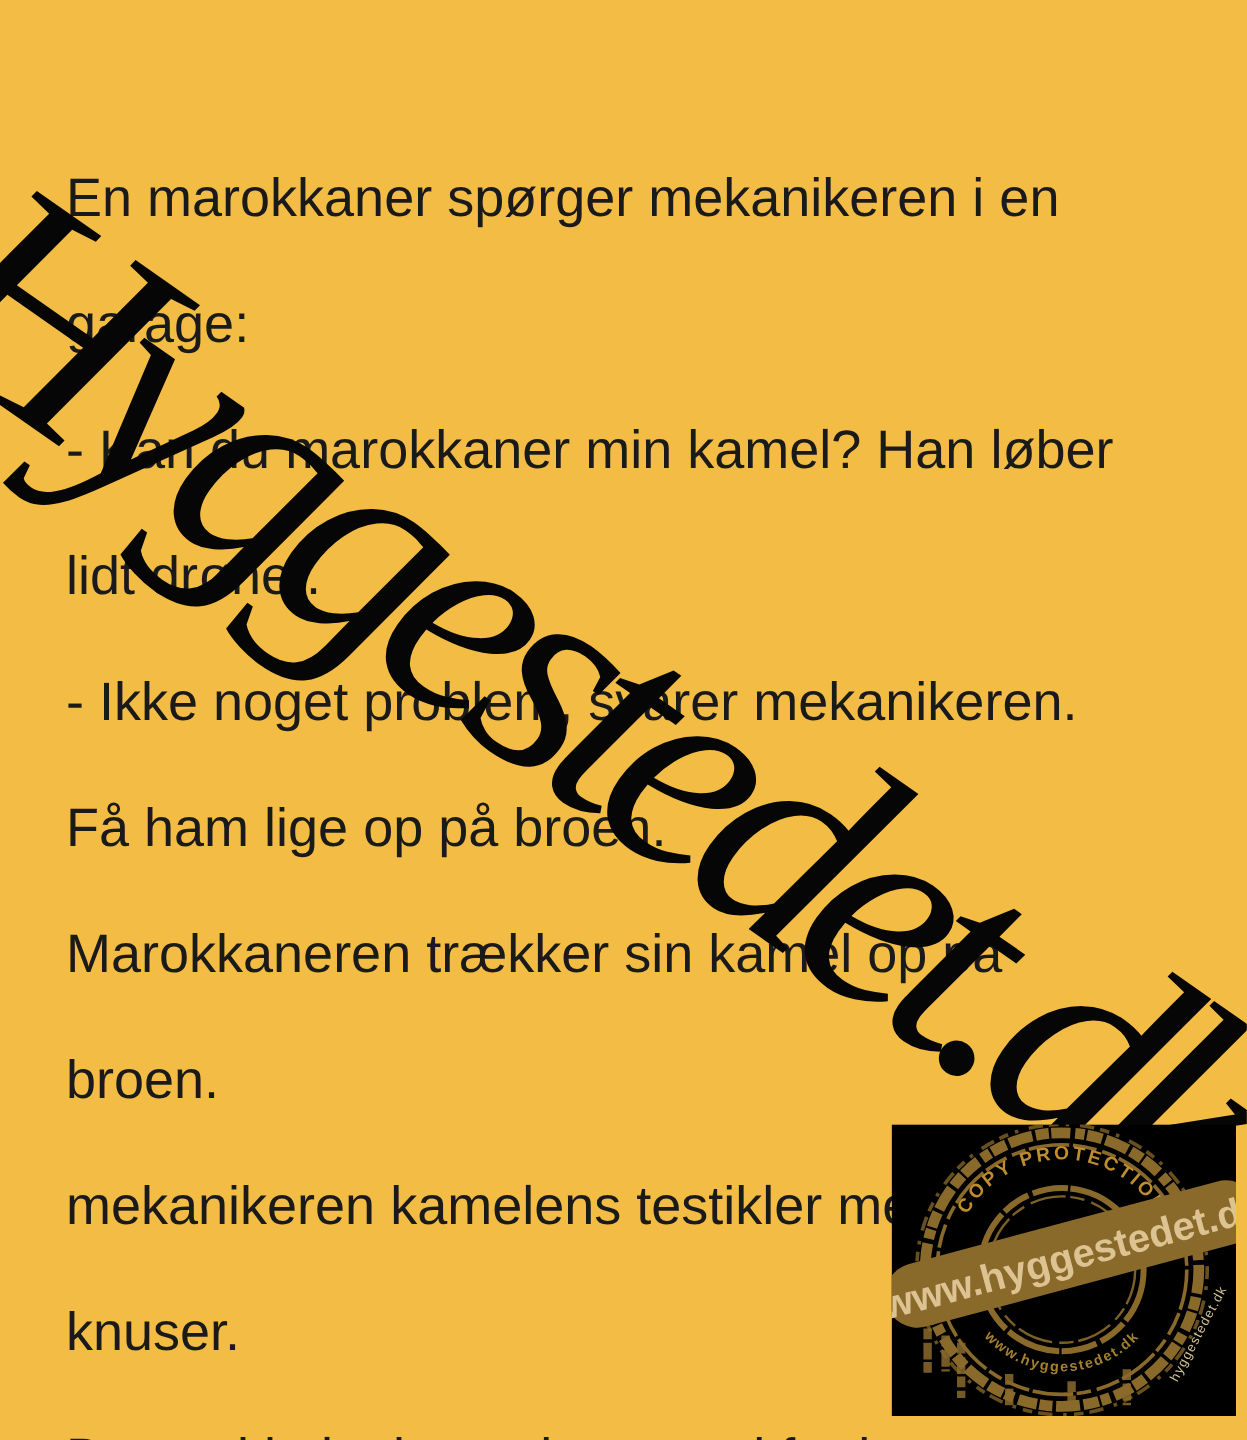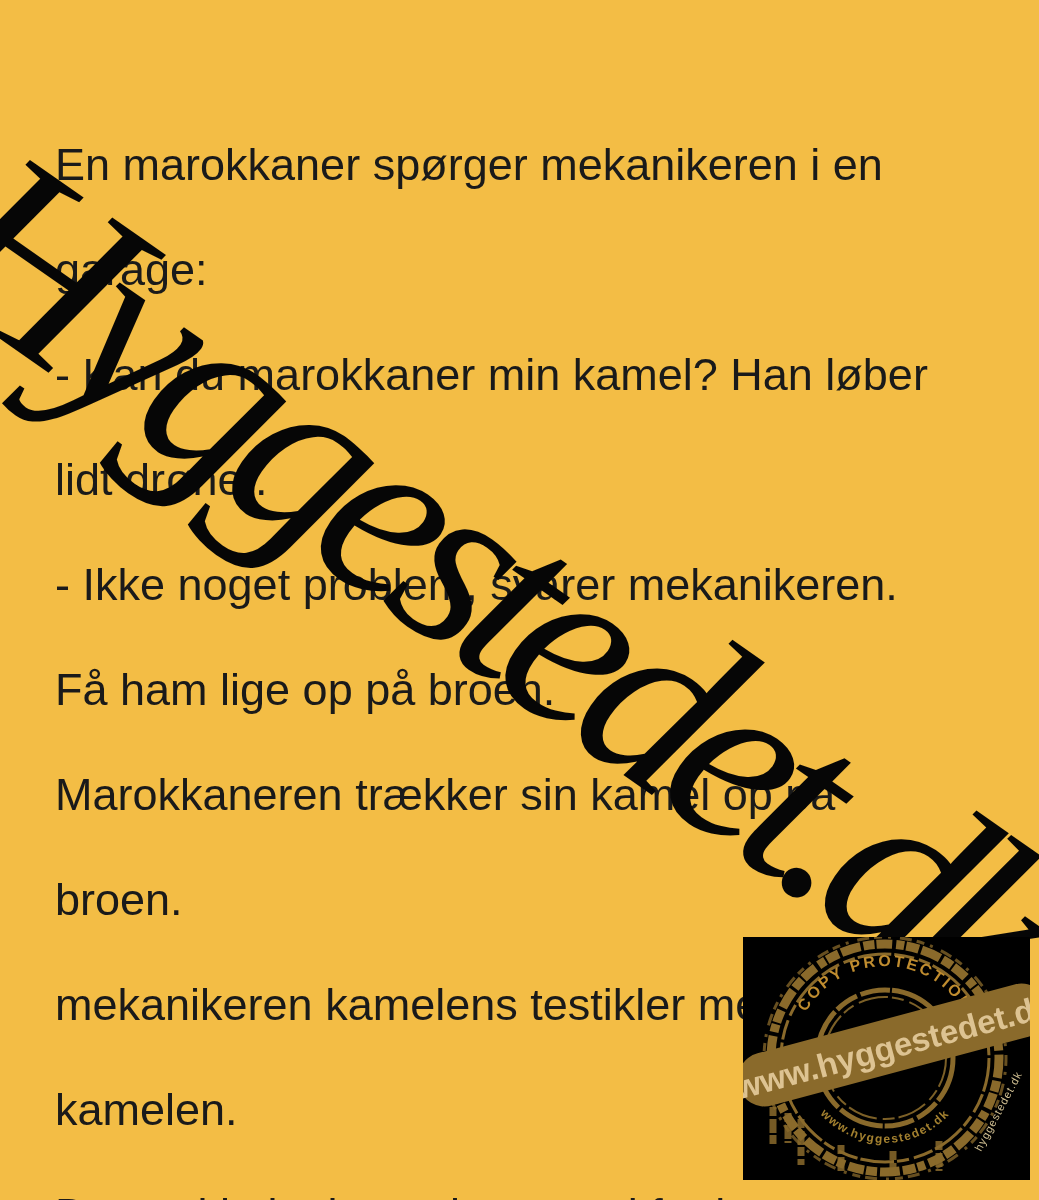--- a/index.html
+++ b/index.html
@@ -60,21 +60,21 @@
 <div class="joke">
   <div class="line">En marokkaner spørger mekanikeren i en</div>
   <div class="line">garage:</div>
   <div class="line">- Kan du marokkaner min kamel? Han løber</div>
   <div class="line">lidt drøner.</div>
   <div class="line">- Ikke noget problem, svarer mekanikeren.</div>
   <div class="line">Få ham lige op på broen.</div>
   <div class="line">Marokkaneren trækker sin kamel op på</div>
   <div class="line">broen.</div>
   <div class="line">mekanikeren kamelens testikler mellem to</div>
-  <div class="line">kamelen.</div>
+  <div class="line">knuser.</div>
   <div class="line">Det stakkels dyr springer ned fra broen og</div>
   <div class="line">drøner direkte ud i ørkenen og forsvinder.</div>
   <div class="line">- Det var det, siger reparatøren. Nu løber</div>
   <div class="line">din knuser lige.</div>
 </div>
 
 <div class="watermark">Hyggestedet.dk</div>
 
 <div class="stamp">
   <svg width="287" height="243" viewBox="0 0 287 243" xmlns="http://www.w3.org/2000/svg">

